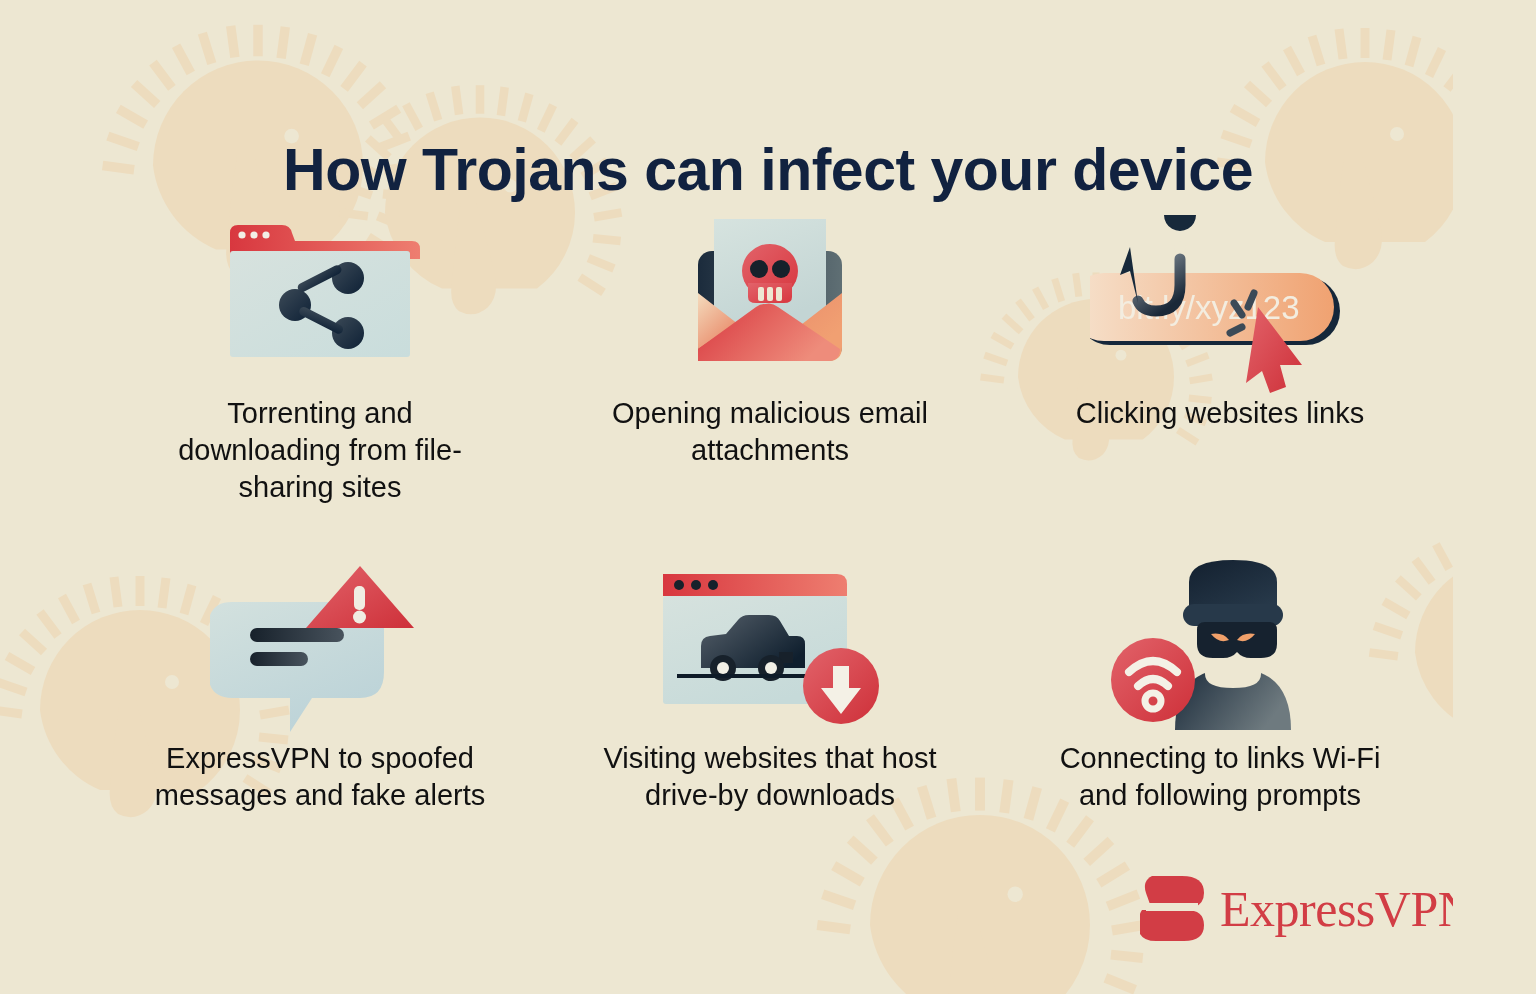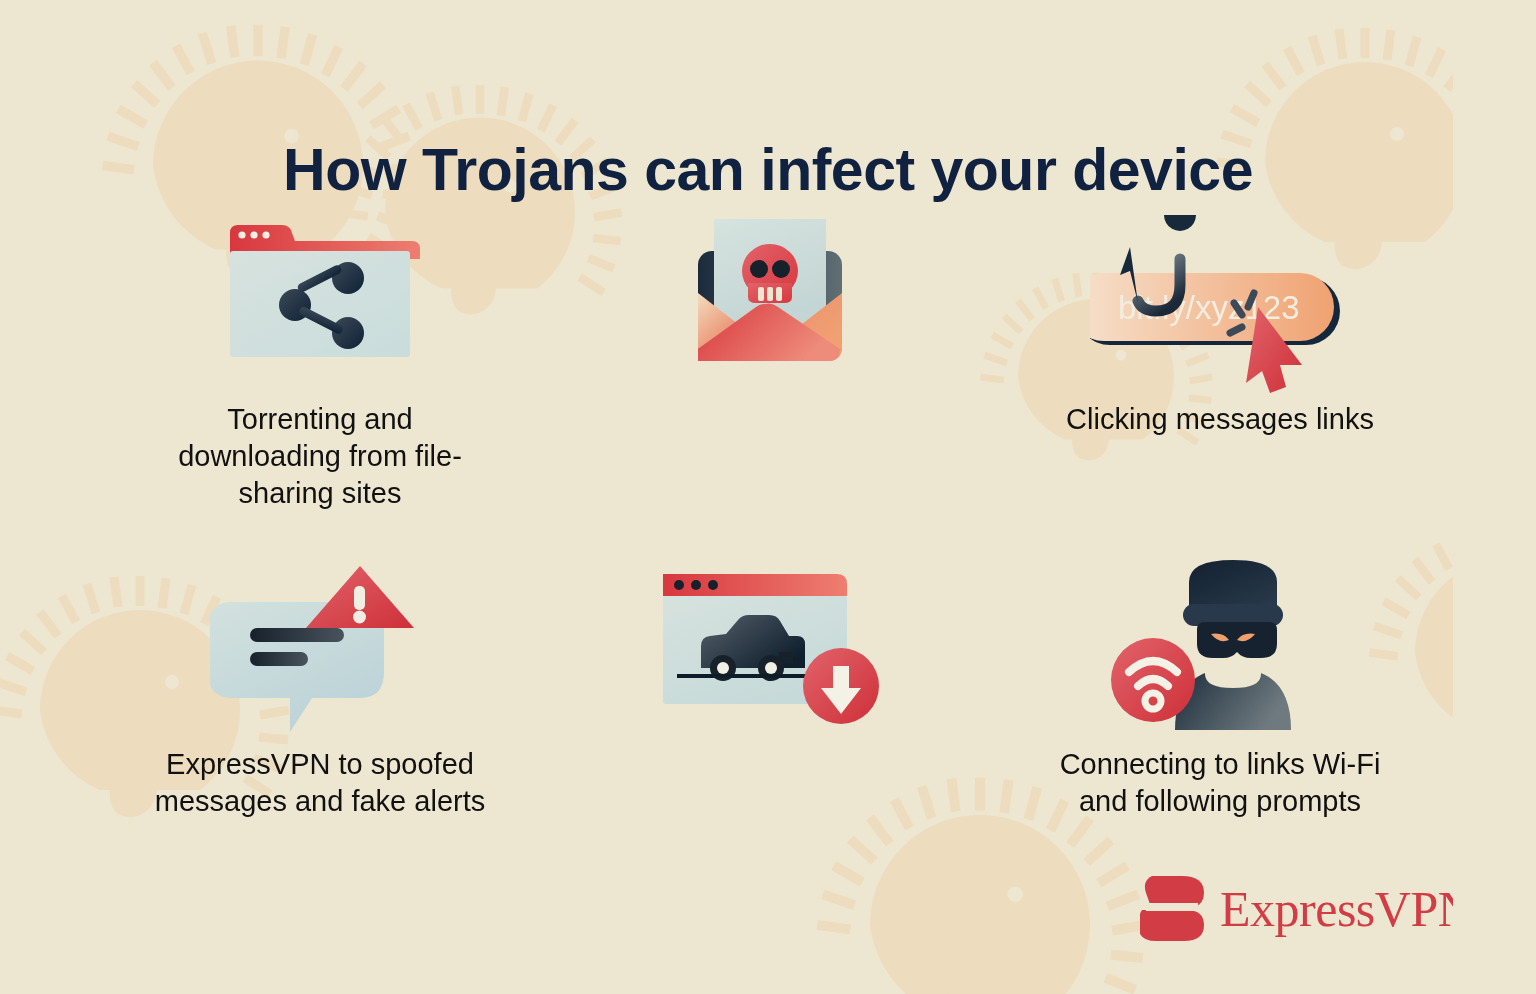--- a/index.html
+++ b/index.html
@@ -63,21 +63,21 @@
   }
   .icon-box {
     height: 195px;
     width: 100%;
     display: flex;
     align-items: flex-end;
     justify-content: center;
     position: relative;
   }
   .caption {
-    margin-top: 6px;
+    margin-top: 0;
     text-align: center;
     font-size: 29px;
     line-height: 37px;
     color: #111111;
     font-family: "Liberation Sans", sans-serif;
     max-width: 340px;
   }
   .logo-wrap {
     position: absolute;
     left: 1140px;
@@ -231,20 +231,21 @@
               <circle cx="11" cy="-2" r="9" fill="#16212B"></circle>
               <rect x="-12" y="16" width="6" height="14" rx="2" fill="#EDE7D2"></rect>
               <rect x="-3" y="16" width="6" height="14" rx="2" fill="#EDE7D2"></rect>
               <rect x="6" y="16" width="6" height="14" rx="2" fill="#EDE7D2"></rect>
             </g>
             <path d="M18 78 L90 134 L162 78 v54 q0 14 -14 14 H32 q-14 0 -14 -14 Z" fill="url(#flapG)"></path>
             <path d="M18 146 q0 0 0 -12 L76 92 q8 -6 15 0 l57 42 q0 0 0 12 q0 0 -10 0 H28 Z" fill="url(#frontG)"></path>
             <path d="M18 134 L80 92 q9 -7 18 0 l62 42 v0 q0 12 -12 12 H30 q-12 0 -12 -12 Z" fill="url(#frontG)"></path>
           </svg>
         </div>
+        <div class="caption">Opening malicious email attachments</div>
       </div>
 
       <div class="cell">
         <div class="icon-box">
           <svg width="260" height="180" viewBox="0 0 260 180">
             <defs>
               <linearGradient id="pillG" x1="0" y1="0" x2="1" y2="0">
                 <stop offset="0" stop-color="#F6E2CD"></stop>
                 <stop offset="1" stop-color="#F0A271"></stop>
               </linearGradient>
@@ -265,21 +266,21 @@
             <path d="M90 44 v26 q0 26 -24 26 q-14 0 -18 -10" stroke="url(#hookG)" stroke-width="11" fill="none" stroke-linecap="round"></path>
             <path d="M48 88 L40 32 L30 60 L40 56 Z" fill="#17293B"></path>
             <g stroke="#3C4A57" stroke-width="7" stroke-linecap="round">
               <line x1="164" y1="78" x2="158" y2="92"></line>
               <line x1="144" y1="88" x2="152" y2="100"></line>
               <line x1="140" y1="118" x2="152" y2="112"></line>
             </g>
             <path d="M168 92 L212 150 L190 150 L196 172 L180 178 L172 156 L156 168 Z" fill="url(#cursorG)"></path>
           </svg>
         </div>
-        <div class="caption">Clicking messages links</div>
+        <div class="caption">Clicking websites links</div>
       </div>
 
       <div class="cell">
         <div class="icon-box">
           <svg width="220" height="180" viewBox="0 0 220 180">
             <defs>
               <linearGradient id="bubbleG" x1="0" y1="0" x2="0.6" y2="1">
                 <stop offset="0" stop-color="#D3E1DE"></stop>
                 <stop offset="1" stop-color="#BCD3D8"></stop>
               </linearGradient>
@@ -333,20 +334,21 @@
             <rect x="134" y="92" width="14" height="11" fill="#17212B"></rect>
             <circle cx="78" cy="108" r="13" fill="#17212B"></circle>
             <circle cx="78" cy="108" r="6" fill="#F2F0E6"></circle>
             <circle cx="126" cy="108" r="13" fill="#17212B"></circle>
             <circle cx="126" cy="108" r="6" fill="#F2F0E6"></circle>
             <rect x="32" y="114" width="158" height="4" fill="#0E1B28"></rect>
             <circle cx="196" cy="126" r="38" fill="url(#dlG)"></circle>
             <path d="M188 106 h16 v22 h12 l-20 26 l-20 -26 h12 Z" fill="#F4F1E6"></path>
           </svg>
         </div>
+        <div class="caption">Visiting websites that host drive-by downloads</div>
       </div>
 
       <div class="cell">
         <div class="icon-box">
           <svg width="230" height="180" viewBox="0 0 230 180">
             <defs>
               <linearGradient id="bodyG" x1="0" y1="0" x2="1" y2="0.4">
                 <stop offset="0" stop-color="#1B2B3B"></stop>
                 <stop offset="1" stop-color="#6E7A7F"></stop>
               </linearGradient>

